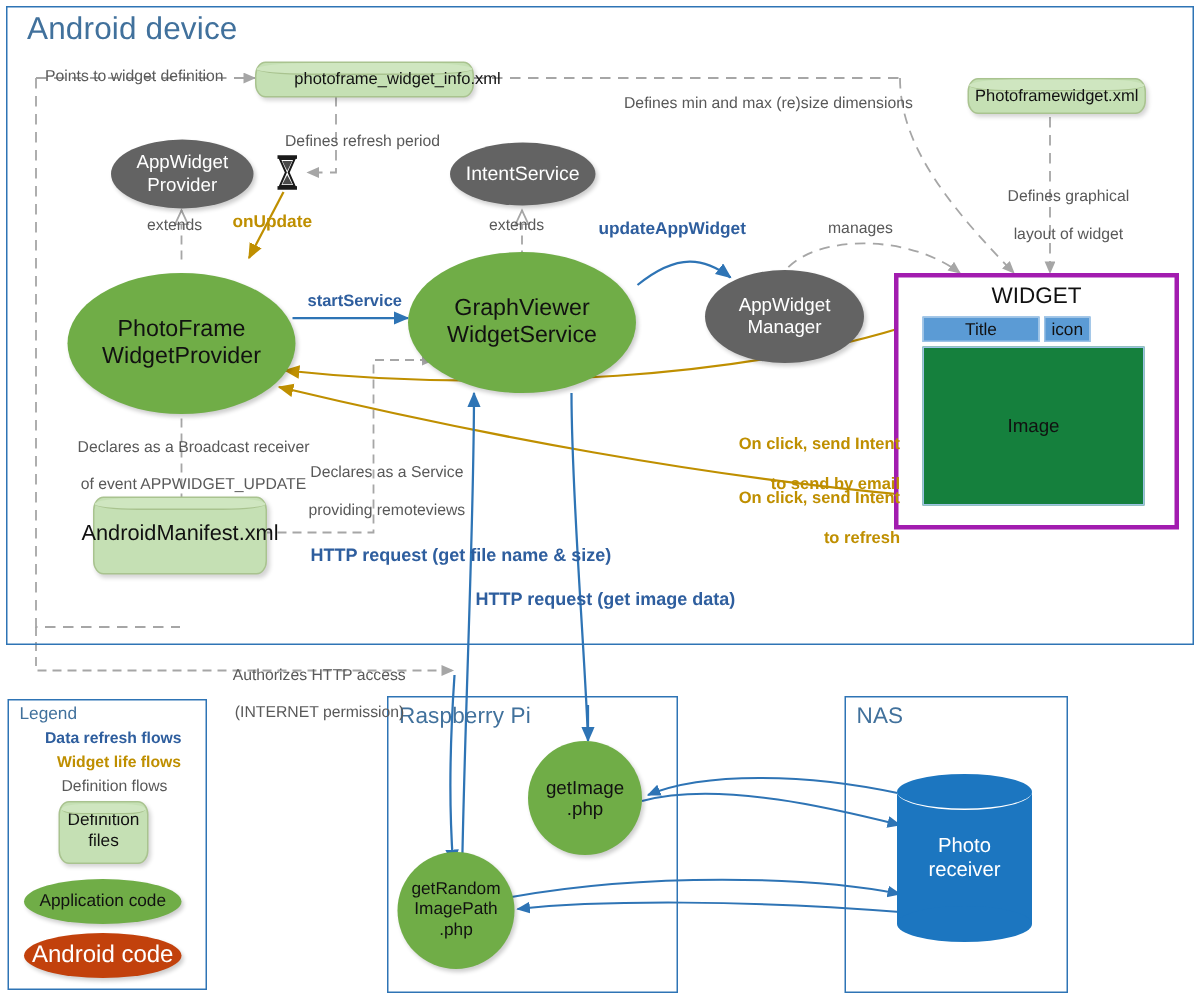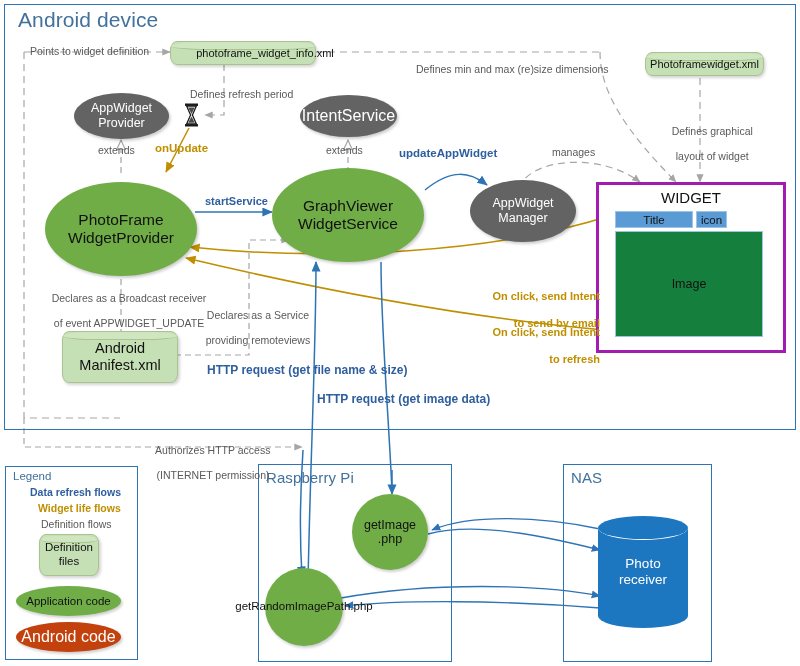--- a/index.html
+++ b/index.html
@@ -182,32 +182,32 @@
 
   <div class="cyl" style="left:645px;top:52px;width:119px;height:24px;">
     <div class="body"></div>
     <div class="cap"></div>
     <div class="lbl" style="font-size:11px;">Photoframewidget.xml</div>
   </div>
 
   <div class="cyl" style="left:62px;top:331px;width:116px;height:52px;">
     <div class="body"></div>
     <div class="cap"></div>
-    <div class="lbl" style="font-size:14.5px;flex-direction:column;">
+    <div class="lbl" style="font-size:14.5px;flex-direction:row;">
       <span>Android</span>
       <span>Manifest.xml</span>
     </div>
   </div>
 
   <div class="ellipse e-gray" style="left:74px;top:93px;width:95px;height:46px;font-size:12.5px;flex-direction:column;">
     <span>AppWidget</span>
     <span>Provider</span>
   </div>
 
-  <div class="ellipse e-gray" style="left:300px;top:95px;width:97px;height:42px;font-size:16px;">
+  <div class="ellipse e-gray" style="left:300px;top:95px;width:97px;height:42px;font-size:13px;">
     <span>IntentService</span>
   </div>
 
   <div class="ellipse e-gray" style="left:470px;top:180px;width:106px;height:62px;font-size:12.5px;flex-direction:column;">
     <span>AppWidget</span>
     <span>Manager</span>
   </div>
 
   <div class="ellipse e-green" style="left:45px;top:182px;width:152px;height:94px;font-size:15.5px;flex-direction:column;">
     <span>PhotoFrame</span>
@@ -217,21 +217,21 @@
   <div class="ellipse e-green" style="left:272px;top:168px;width:152px;height:94px;font-size:15.5px;flex-direction:column;">
     <span>GraphViewer</span>
     <span>WidgetService</span>
   </div>
 
   <div class="circlenode" style="left:352px;top:494px;width:76px;height:76px;font-size:12.5px;flex-direction:column;">
     <span>getImage</span>
     <span>.php</span>
   </div>
 
-  <div class="circlenode" style="left:265px;top:568px;width:78px;height:78px;font-size:11.5px;flex-direction:row;">
+  <div class="circlenode" style="left:265px;top:568px;width:78px;height:78px;font-size:11.5px;flex-direction:column;">
     <span>getRandom</span>
     <span>ImagePath</span>
     <span>.php</span>
   </div>
 
   <div class="dbcyl" style="left:598px;top:516px;width:90px;height:112px;">
     <div class="body"></div>
     <div class="top"></div>
     <div class="bot"></div>
     <div class="lbl" style="font-size:13.5px;flex-direction:column;">

